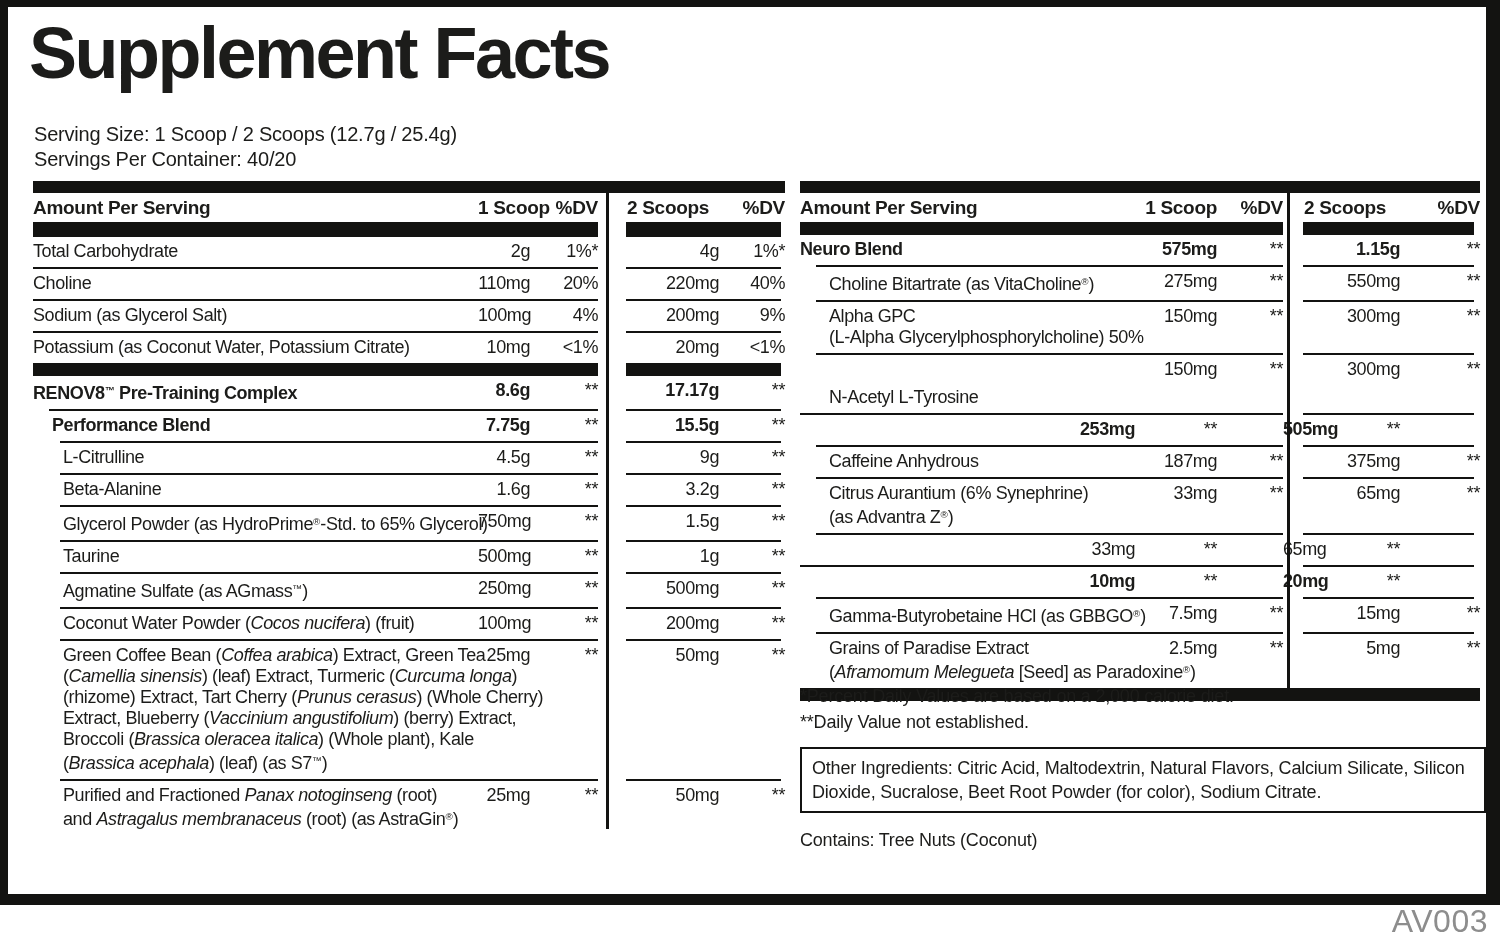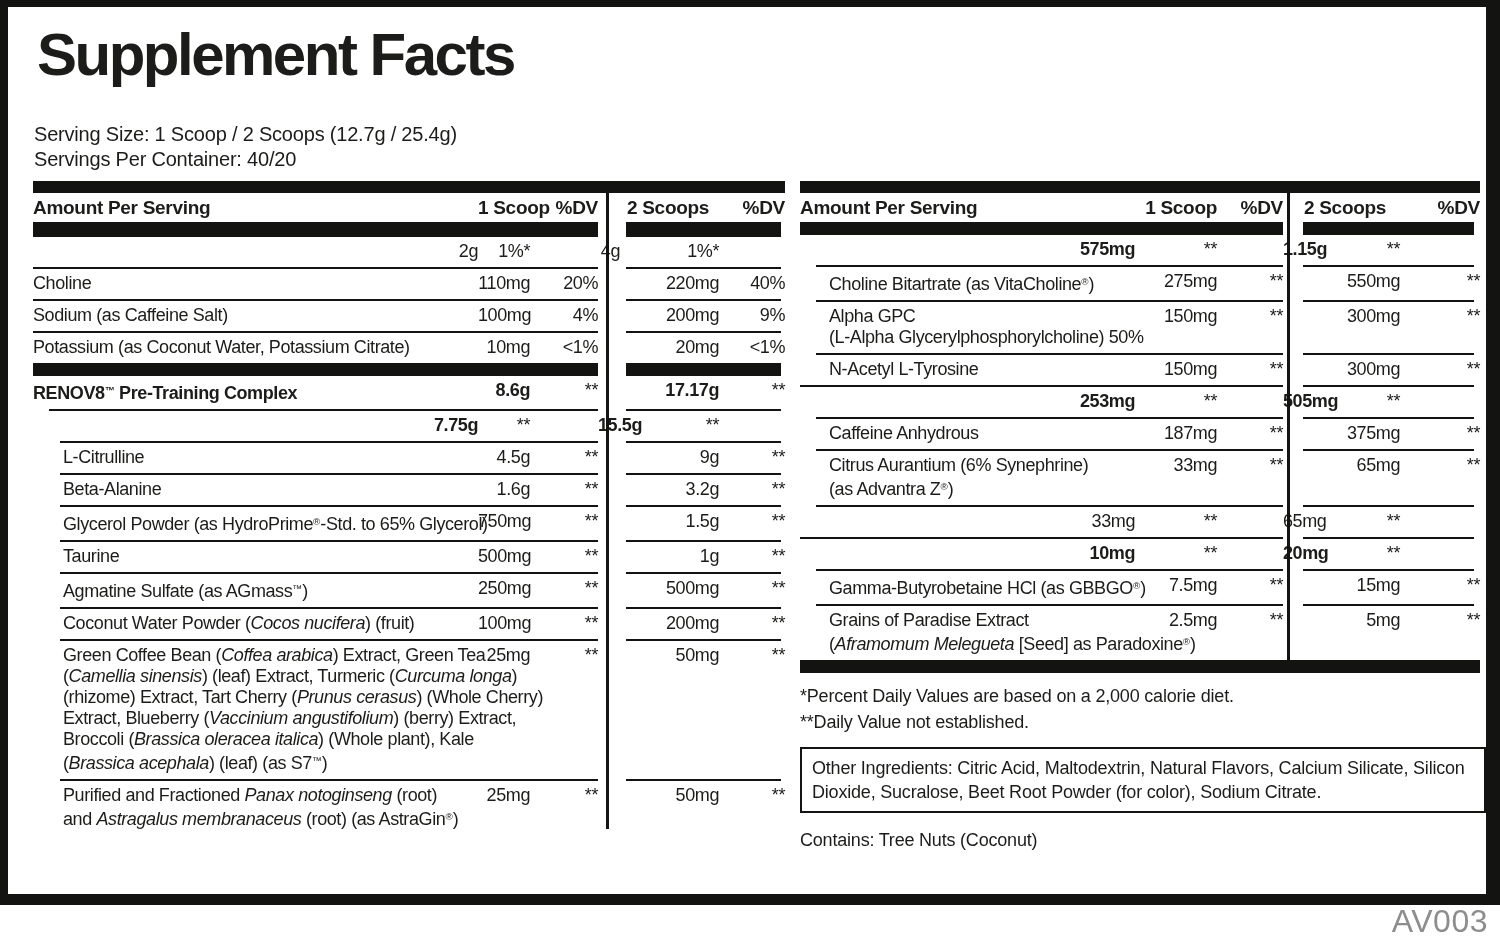--- a/index.html
+++ b/index.html
@@ -1,21 +1,21 @@
 <!DOCTYPE html>
 <html><head>
 <meta charset="utf-8">
 <style>
   html,body{margin:0;padding:0;background:#fff;}
   .page{position:relative;width:1500px;height:941px;background:#fff;overflow:hidden;
         font-family:"Liberation Sans","DejaVu Sans",sans-serif;color:#1c1c1a;}
   .frame{position:absolute;left:0;top:0;width:1500px;height:905px;box-sizing:border-box;
          border-left:8px solid #131311;border-top:7px solid #131311;
          border-right:14px solid #131311;border-bottom:11px solid #131311;pointer-events:none;}
-  .title{position:absolute;left:29px;top:12px;margin:8px;font-size:60px;font-weight:bold;
+  .title{position:absolute;left:29px;top:12px;margin:0;font-size:72px;font-weight:bold;
          letter-spacing:-2.5px;white-space:nowrap;}
   .sub{position:absolute;left:34px;top:122px;font-size:20px;line-height:25px;letter-spacing:-0.2px;}
   .tbl{position:absolute;top:181px;}
   .ltab{left:33px;width:752px;}
   .rtab{left:800px;width:680px;}
   .topbar{height:12px;background:#131311;}
   .botbar{height:13px;background:#131311;}
   .row{display:grid;padding:4px 0 5px;font-size:18px;line-height:21px;letter-spacing:-0.4px;align-items:start;}
   .ltab .row{grid-template-columns:445px 52px 68px 22px 99px 66px;}
   .rtab .row{grid-template-columns:335px 82px 66px 14px 103px 80px;}
@@ -60,20 +60,21 @@
       </div>
       <div class="barrow">
         <span class="seg" style="left: 0px; width: 565px;"></span>
         <span class="seg" style="left: 593px; width: 155px;"></span>
       </div>
       <div class="rulerow">
         <span class="seg" style="left: 0px; width: 565px;"></span>
         <span class="seg" style="left: 593px; width: 155px;"></span>
       </div>
       <div class="row">
+        <div class="nm">Total Carbohydrate</div>
         <div class="amt">2g</div>
         <div class="dv">1%*</div>
         <div></div>
         <div class="amt">4g</div>
         <div class="dv">1%*</div>
       </div>
       <div class="rulerow">
         <span class="seg" style="left: 0px; width: 565px;"></span>
         <span class="seg" style="left: 593px; width: 155px;"></span>
       </div>
@@ -83,21 +84,21 @@
         <div class="dv">20%</div>
         <div></div>
         <div class="amt">220mg</div>
         <div class="dv">40%</div>
       </div>
       <div class="rulerow">
         <span class="seg" style="left: 0px; width: 565px;"></span>
         <span class="seg" style="left: 593px; width: 155px;"></span>
       </div>
       <div class="row">
-        <div class="nm">Sodium (as Caffeine Salt)</div>
+        <div class="nm">Sodium (as Glycerol Salt)</div>
         <div class="amt">100mg</div>
         <div class="dv">4%</div>
         <div></div>
         <div class="amt">200mg</div>
         <div class="dv">9%</div>
       </div>
       <div class="rulerow">
         <span class="seg" style="left: 0px; width: 565px;"></span>
         <span class="seg" style="left: 593px; width: 155px;"></span>
       </div>
@@ -119,20 +120,21 @@
         <div class="dv">**</div>
         <div></div>
         <div class="amt b">17.17g</div>
         <div class="dv">**</div>
       </div>
       <div class="rulerow">
         <span class="seg" style="left: 16px; width: 549px;"></span>
         <span class="seg" style="left: 593px; width: 155px;"></span>
       </div>
       <div class="row">
+        <div class="nm b" style="padding-left: 19px;">Performance Blend</div>
         <div class="amt b">7.75g</div>
         <div class="dv">**</div>
         <div></div>
         <div class="amt b">15.5g</div>
         <div class="dv">**</div>
       </div>
       <div class="rulerow">
         <span class="seg" style="left: 27px; width: 538px;"></span>
         <span class="seg" style="left: 593px; width: 155px;"></span>
       </div>
@@ -244,20 +246,21 @@
         <div class="dv">%DV</div>
         <div></div>
         <div class="s2">2 Scoops</div>
         <div class="dv">%DV</div>
       </div>
       <div class="barrow">
         <span class="seg" style="left: 0px; width: 483px;"></span>
         <span class="seg" style="left: 503px; width: 171px;"></span>
       </div>
       <div class="row">
+        <div class="nm b">Neuro Blend</div>
         <div class="amt b">575mg</div>
         <div class="dv">**</div>
         <div></div>
         <div class="amt b">1.15g</div>
         <div class="dv">**</div>
       </div>
       <div class="rulerow">
         <span class="seg" style="left: 16px; width: 467px;"></span>
         <span class="seg" style="left: 503px; width: 171px;"></span>
       </div>
@@ -280,21 +283,21 @@
         <div class="dv">**</div>
         <div></div>
         <div class="amt">300mg</div>
         <div class="dv">**</div>
       </div>
       <div class="rulerow">
         <span class="seg" style="left: 16px; width: 467px;"></span>
         <span class="seg" style="left: 503px; width: 171px;"></span>
       </div>
       <div class="row">
-        <div class="nm" style="padding-left: 29px;">N-Acetyl L-Tyrosine</div>
+        <div class="nm" style="padding-left: 29px; margin-top: 28px;">N-Acetyl L-Tyrosine</div>
         <div class="amt">150mg</div>
         <div class="dv">**</div>
         <div></div>
         <div class="amt">300mg</div>
         <div class="dv">**</div>
       </div>
       <div class="rulerow">
         <span class="seg" style="left: 0px; width: 483px;"></span>
         <span class="seg" style="left: 503px; width: 171px;"></span>
       </div>

